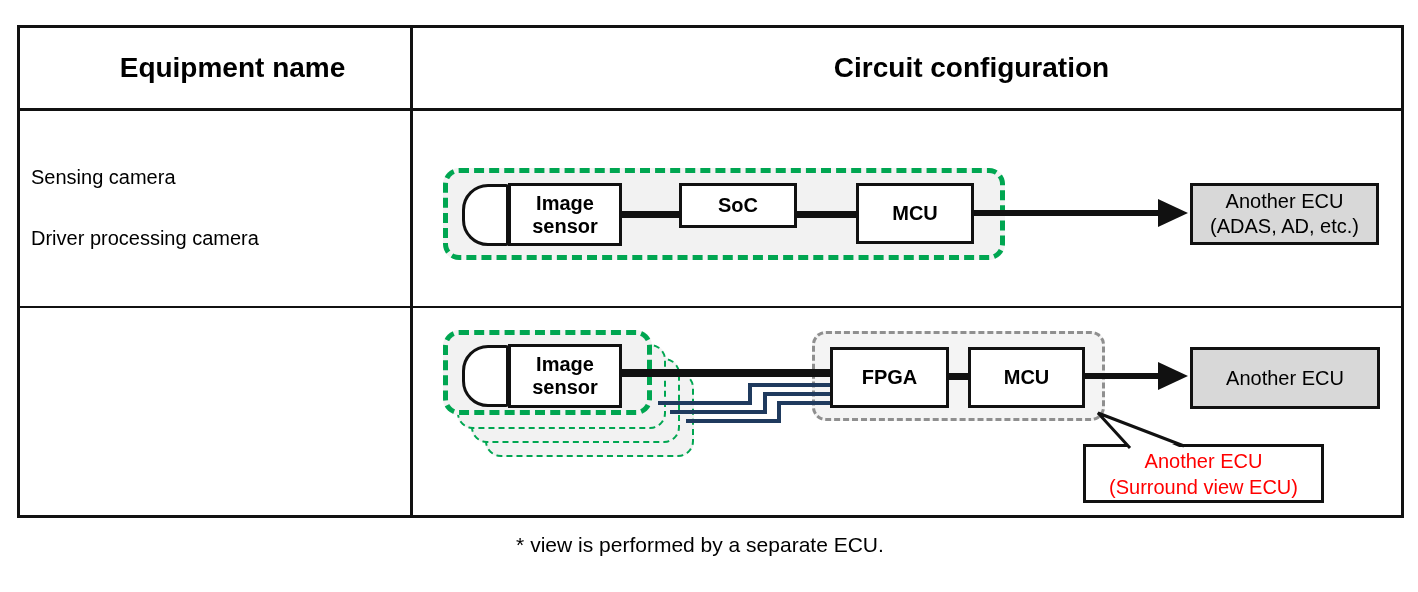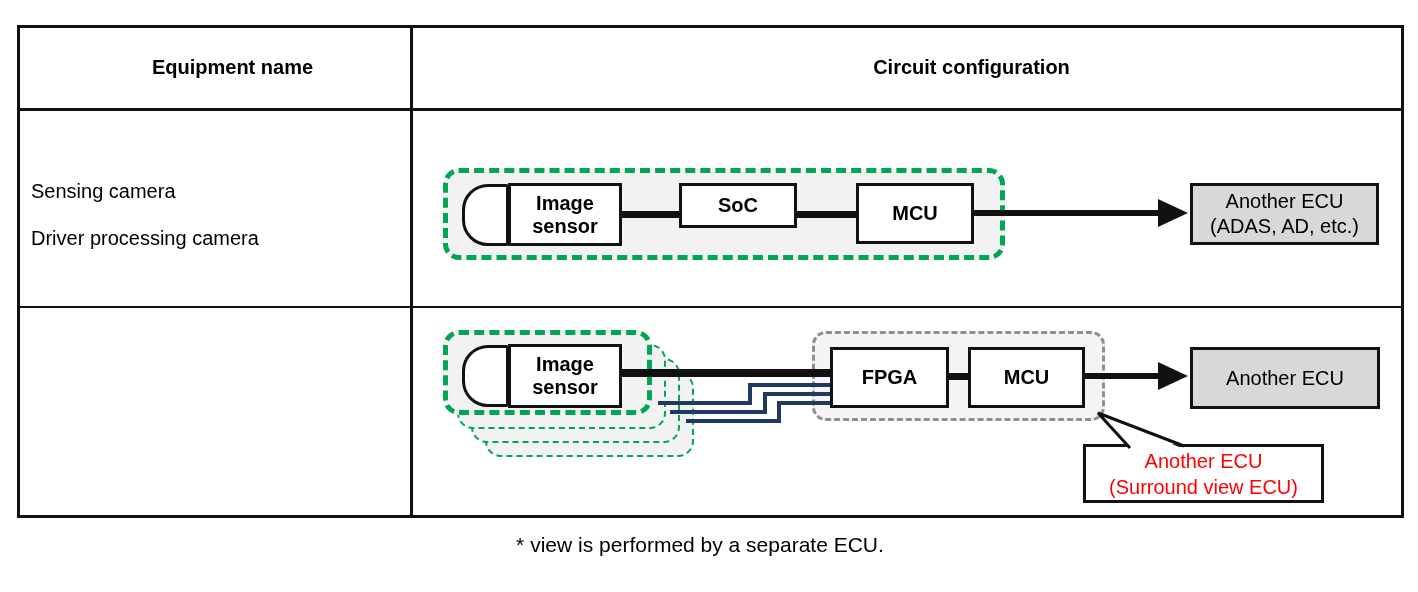--- a/index.html
+++ b/index.html
@@ -14,21 +14,21 @@
   }
   .abs{position:absolute; box-sizing:border-box;}
 
   
   .tbl-frame{left:17px; top:25px; width:1387px; height:493px; border:3px solid var(--ink); background:#fff;}
   .tbl-headfill{left:20px; top:28px; width:1381px; height:81px; background:var(--cellfill);}
   .tbl-vline{left:410px; top:25px; width:3px; height:493px; background:var(--ink);}
   .tbl-hline1{left:17px; top:108px; width:1387px; height:3px; background:var(--ink);}
   .tbl-hline2{left:17px; top:306px; width:1387px; height:2px; background:var(--ink);}
 
-  .hdr{font-weight:bold; font-size:20px; display:flex; align-items:center; justify-content:center; height:83px; top:26px;padding-left:37px;}
+  .hdr{font-weight:bold; font-size:28px; display:flex; align-items:center; justify-content:center; height:83px; top:26px;padding-left:37px;}
   .hdr1{left:17px; width:394px;}
   .hdr2{left:413px; width:1080px;}
 
   .eqname{font-size:20px; left:31px; white-space:nowrap;}
 
   
   .greenbox{background:var(--chipfill); border:5px dashed var(--green); border-radius:16px;}
   .greenbox-thin{background:var(--chipfill); border:2px dashed var(--green); border-radius:16px;}
   .graybox-dash{background:var(--graychipfill); border:3px dashed var(--graydash); border-radius:14px;}
   .chip{background:#ffffff; border:3px solid var(--ink); display:flex; align-items:center; justify-content:center;
@@ -52,21 +52,21 @@
 
   <div class="abs tbl-headfill"></div>
   <div class="abs tbl-frame"></div>
   <div class="abs tbl-vline"></div>
   <div class="abs tbl-hline1"></div>
   <div class="abs tbl-hline2"></div>
 
   <div class="abs hdr hdr1">Equipment name</div>
   <div class="abs hdr hdr2">Circuit configuration</div>
 
-  <div class="abs eqname" style="top:180px;">Sensing camera</div>
+  <div class="abs eqname" style="top:166px;">Sensing camera</div>
   <div class="abs eqname" style="top:227px;">Driver processing camera</div>
 
   <div class="abs greenbox" style="left:443px; top:168px; width:562px; height:92px;"></div>
   <div class="abs lens" style="left:462px; top:184px; width:47px; height:62px;"></div>
   <div class="abs chip" style="left:508px; top:183px; width:114px; height:63px;">Image sensor</div>
   <div class="abs wire" style="left:622px; top:211px; width:57px; height:7px;"></div>
   <div class="abs chip" style="left:679px; top:183px; width:118px; height:45px;">SoC</div>
   <div class="abs wire" style="left:797px; top:211px; width:59px; height:7px;"></div>
   <div class="abs chip" style="left:856px; top:183px; width:118px; height:61px;">MCU</div>
   <div class="abs wire" style="left:974px; top:210px; width:186px; height:6px;"></div>

